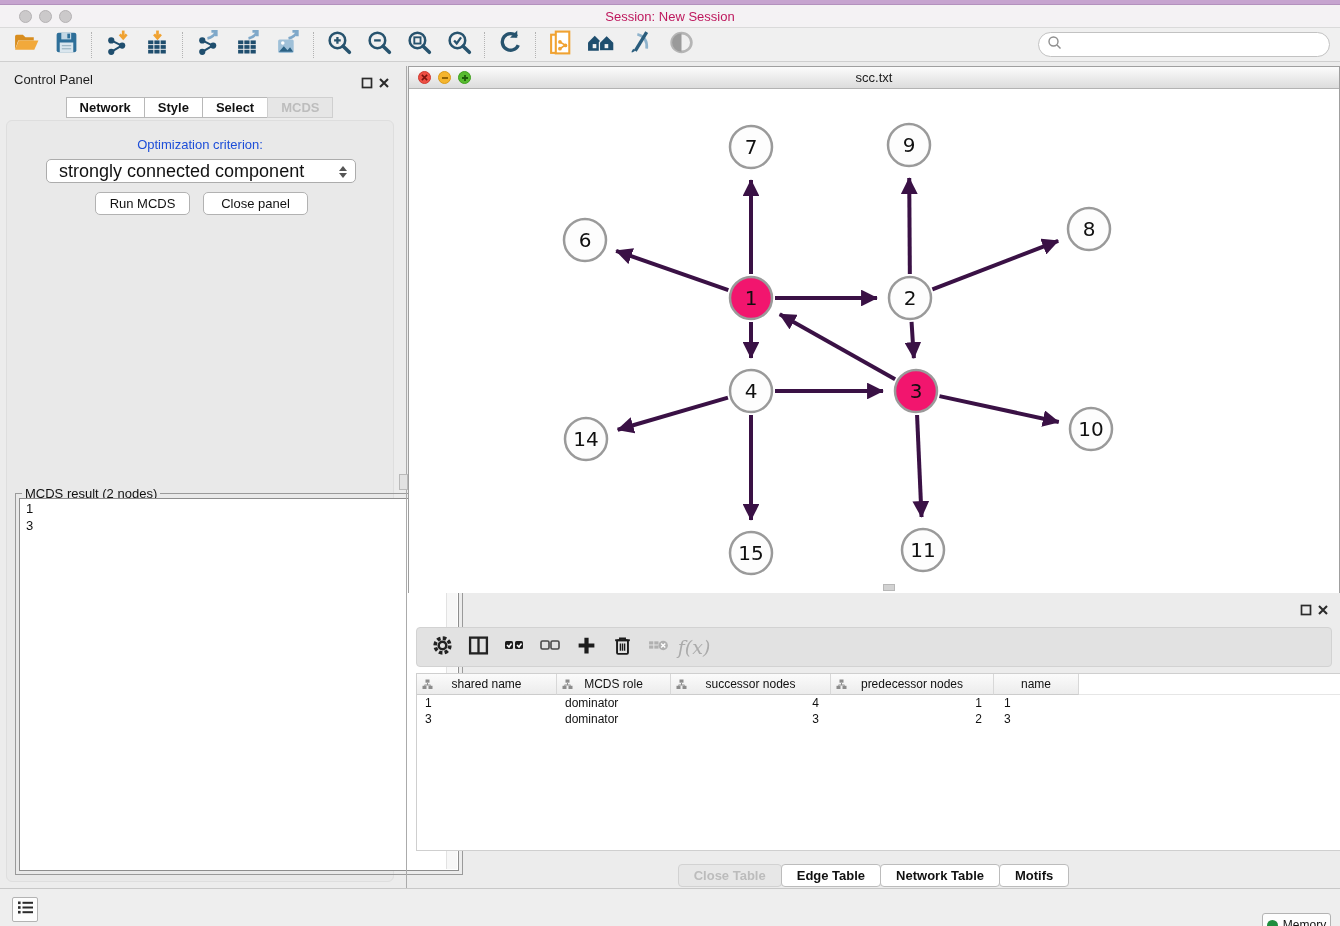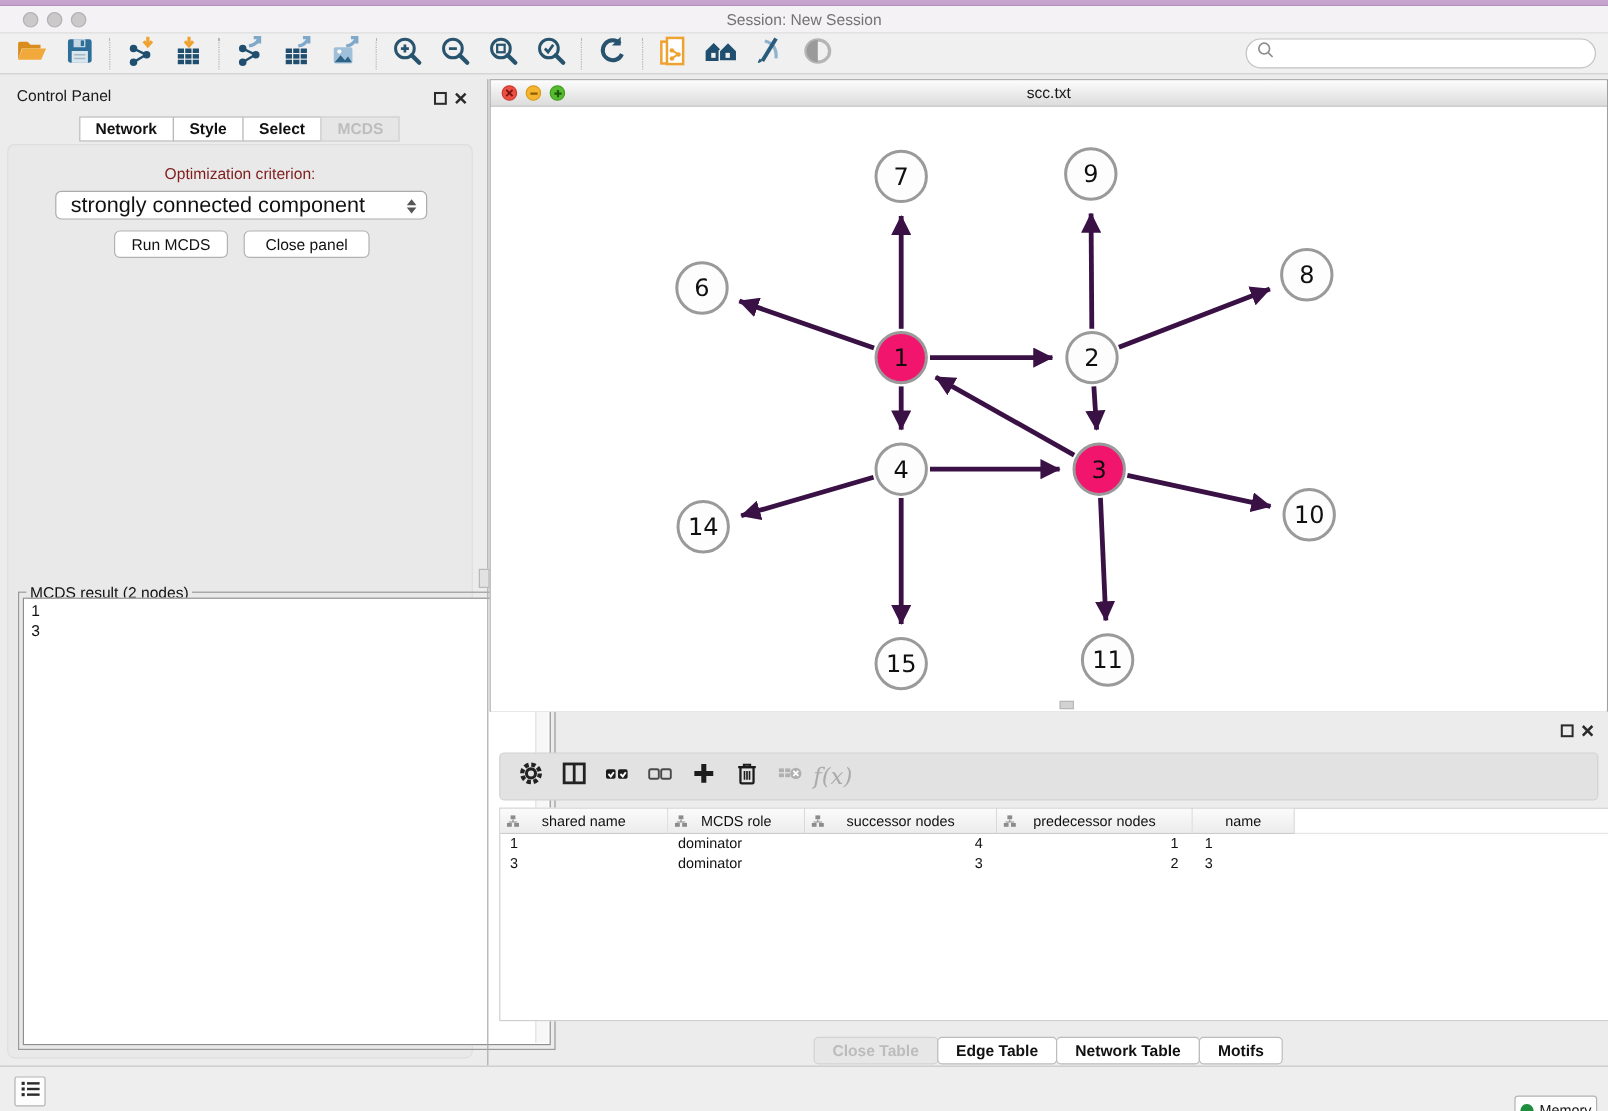--- a/index.html
+++ b/index.html
@@ -7,33 +7,33 @@
   .app {
     position:relative; width:1340px; height:926px;
     background:#ececec; overflow:hidden;
     font-family:"Liberation Sans", sans-serif;
     -webkit-font-smoothing:antialiased;
   }
   
   .top-strip { position:absolute; left:0; top:0; width:1340px; height:5px; background:#c6a4cf; border-bottom:1px solid #b391bd; }
   .titlebar { position:absolute; left:0; top:5px; width:1340px; height:23px; background:#f4f2f4; border-bottom:1px solid #dadada; }
   .tl-dot { position:absolute; top:5px; width:13px; height:13px; border-radius:50%; background:#cbc9ca; border:1px solid #b5b2b4; }
-  .win-title { position:absolute; left:0; top:4px; width:100%; text-align:center; font-size:13px; color:#737373; }
+  .win-title { position:absolute; left:0; top:4px; width:100%; text-align:center; font-size:13px; color:#be185d; }
   .toolbar { position:absolute; left:0; top:28px; width:1340px; height:34px; background:#f0f0f0; border-bottom:1px solid #cfcfcf; display:flex; align-items:center; padding-left:6px; }
   .tbtn { width:40px; height:32px; display:flex; align-items:center; justify-content:center; cursor:default; }
   .tsep { width:1px; height:26px; border-left:1px dotted #b3b3b3; margin:0 5px; }
   .searchbox { margin-left:auto; margin-right:10px; width:292px; height:25px; background:#fff; border:1px solid #c2c2c2; border-radius:13px; display:flex; align-items:center; padding-left:8px; }
   
   .cp-title { position:absolute; left:14px; top:72px; font-size:13px; color:#1c1c1c; }
   .panel-icon { position:absolute; width:12px; height:12px; }
   .cp-tabs { position:absolute; left:0; top:97px; width:400px; display:flex; justify-content:center; }
   .cp-tab { height:21px; padding:0 13px; font-size:13px; font-weight:700; color:#111; background:#fff; border:1px solid #b8b8b8; margin-left:-1px; display:flex; align-items:center; }
   .cp-tab.sel { background:#e6e6e6; color:#bdbdbd; border-color:#cfcfcf; font-weight:700; }
   .cp-inner { position:absolute; left:6px; top:120px; width:388px; height:762px; background:#e9e9e9; border:1px solid #dedede; border-radius:6px; }
-  .opt-label { position:absolute; left:0; top:16px; width:100%; text-align:center; font-size:13px; color:#7f1d1d; }
+  .opt-label { position:absolute; left:0; top:16px; width:100%; text-align:center; font-size:13px; color:#1d4ed8; }
   .dropdown { position:absolute; left:39px; top:38px; width:310px; height:24px; background:#fff; border:1px solid #acacac; border-radius:5px; display:flex; align-items:center; padding-left:12px; font-size:18px; color:#111; }
   .dd-spin { position:absolute; right:7px; top:3px; width:11px; height:17px; display:flex; flex-direction:column; align-items:center; justify-content:center; gap:2px; }
   .dd-spin .up { width:0;height:0;border-left:4px solid transparent;border-right:4px solid transparent;border-bottom:5px solid #555; }
   .dd-spin .dn { width:0;height:0;border-left:4px solid transparent;border-right:4px solid transparent;border-top:5px solid #555; }
   .cp-btn { position:absolute; top:71px; height:23px; background:#fff; border:1px solid #b2b2b2; border-radius:5px; font-size:13px; color:#111; display:flex; align-items:center; justify-content:center; }
   .mcds-group { position:absolute; left:8px; top:372px; width:448px; height:382px; border:1px solid #9a9a9a; }
   .mcds-legend { position:absolute; left:6px; top:-8px; background:#e9e9e9; padding:0 3px; font-size:13px; color:#111; }
   .mcds-text { position:absolute; left:3px; top:4px; right:3px; bottom:3px; background:#fff; border:1px solid #8e8e8e; font-size:13px; color:#111; padding:1px 6px; line-height:17px; }
   .mcds-scroll { position:absolute; right:1px; top:1px; bottom:1px; width:11px; background:#f7f7f7; border-left:1px solid #e2e2e2; }
   

